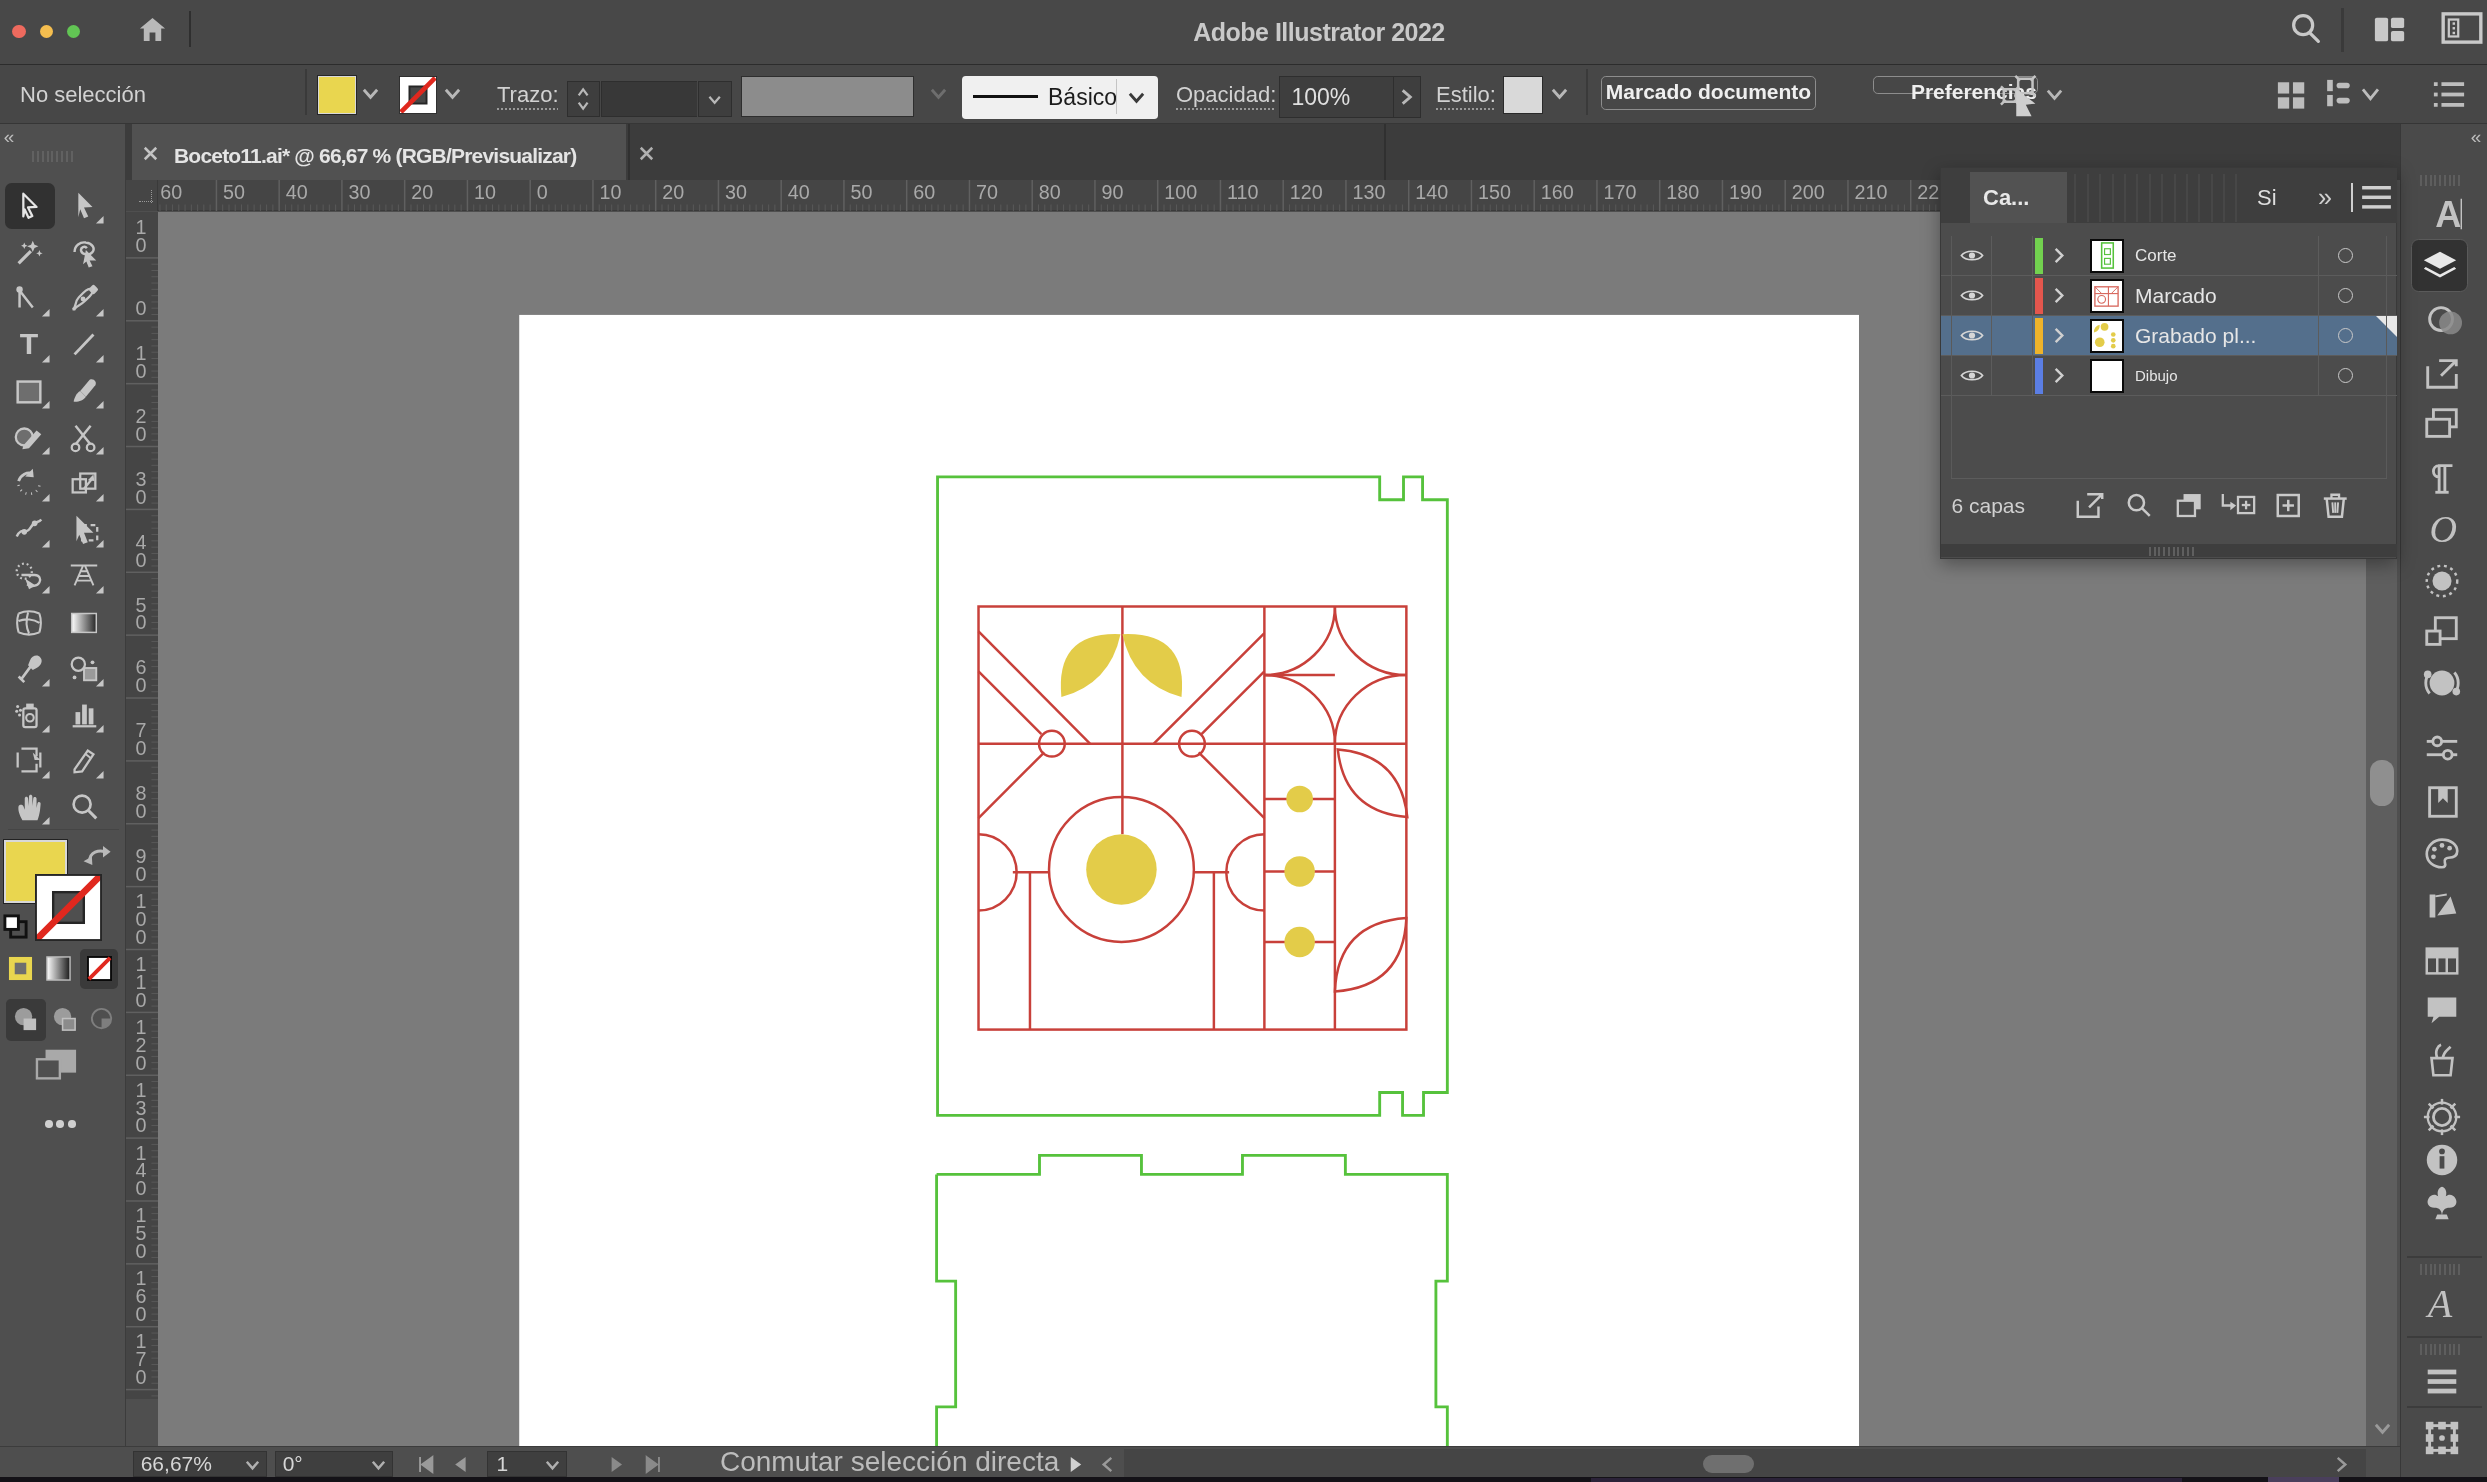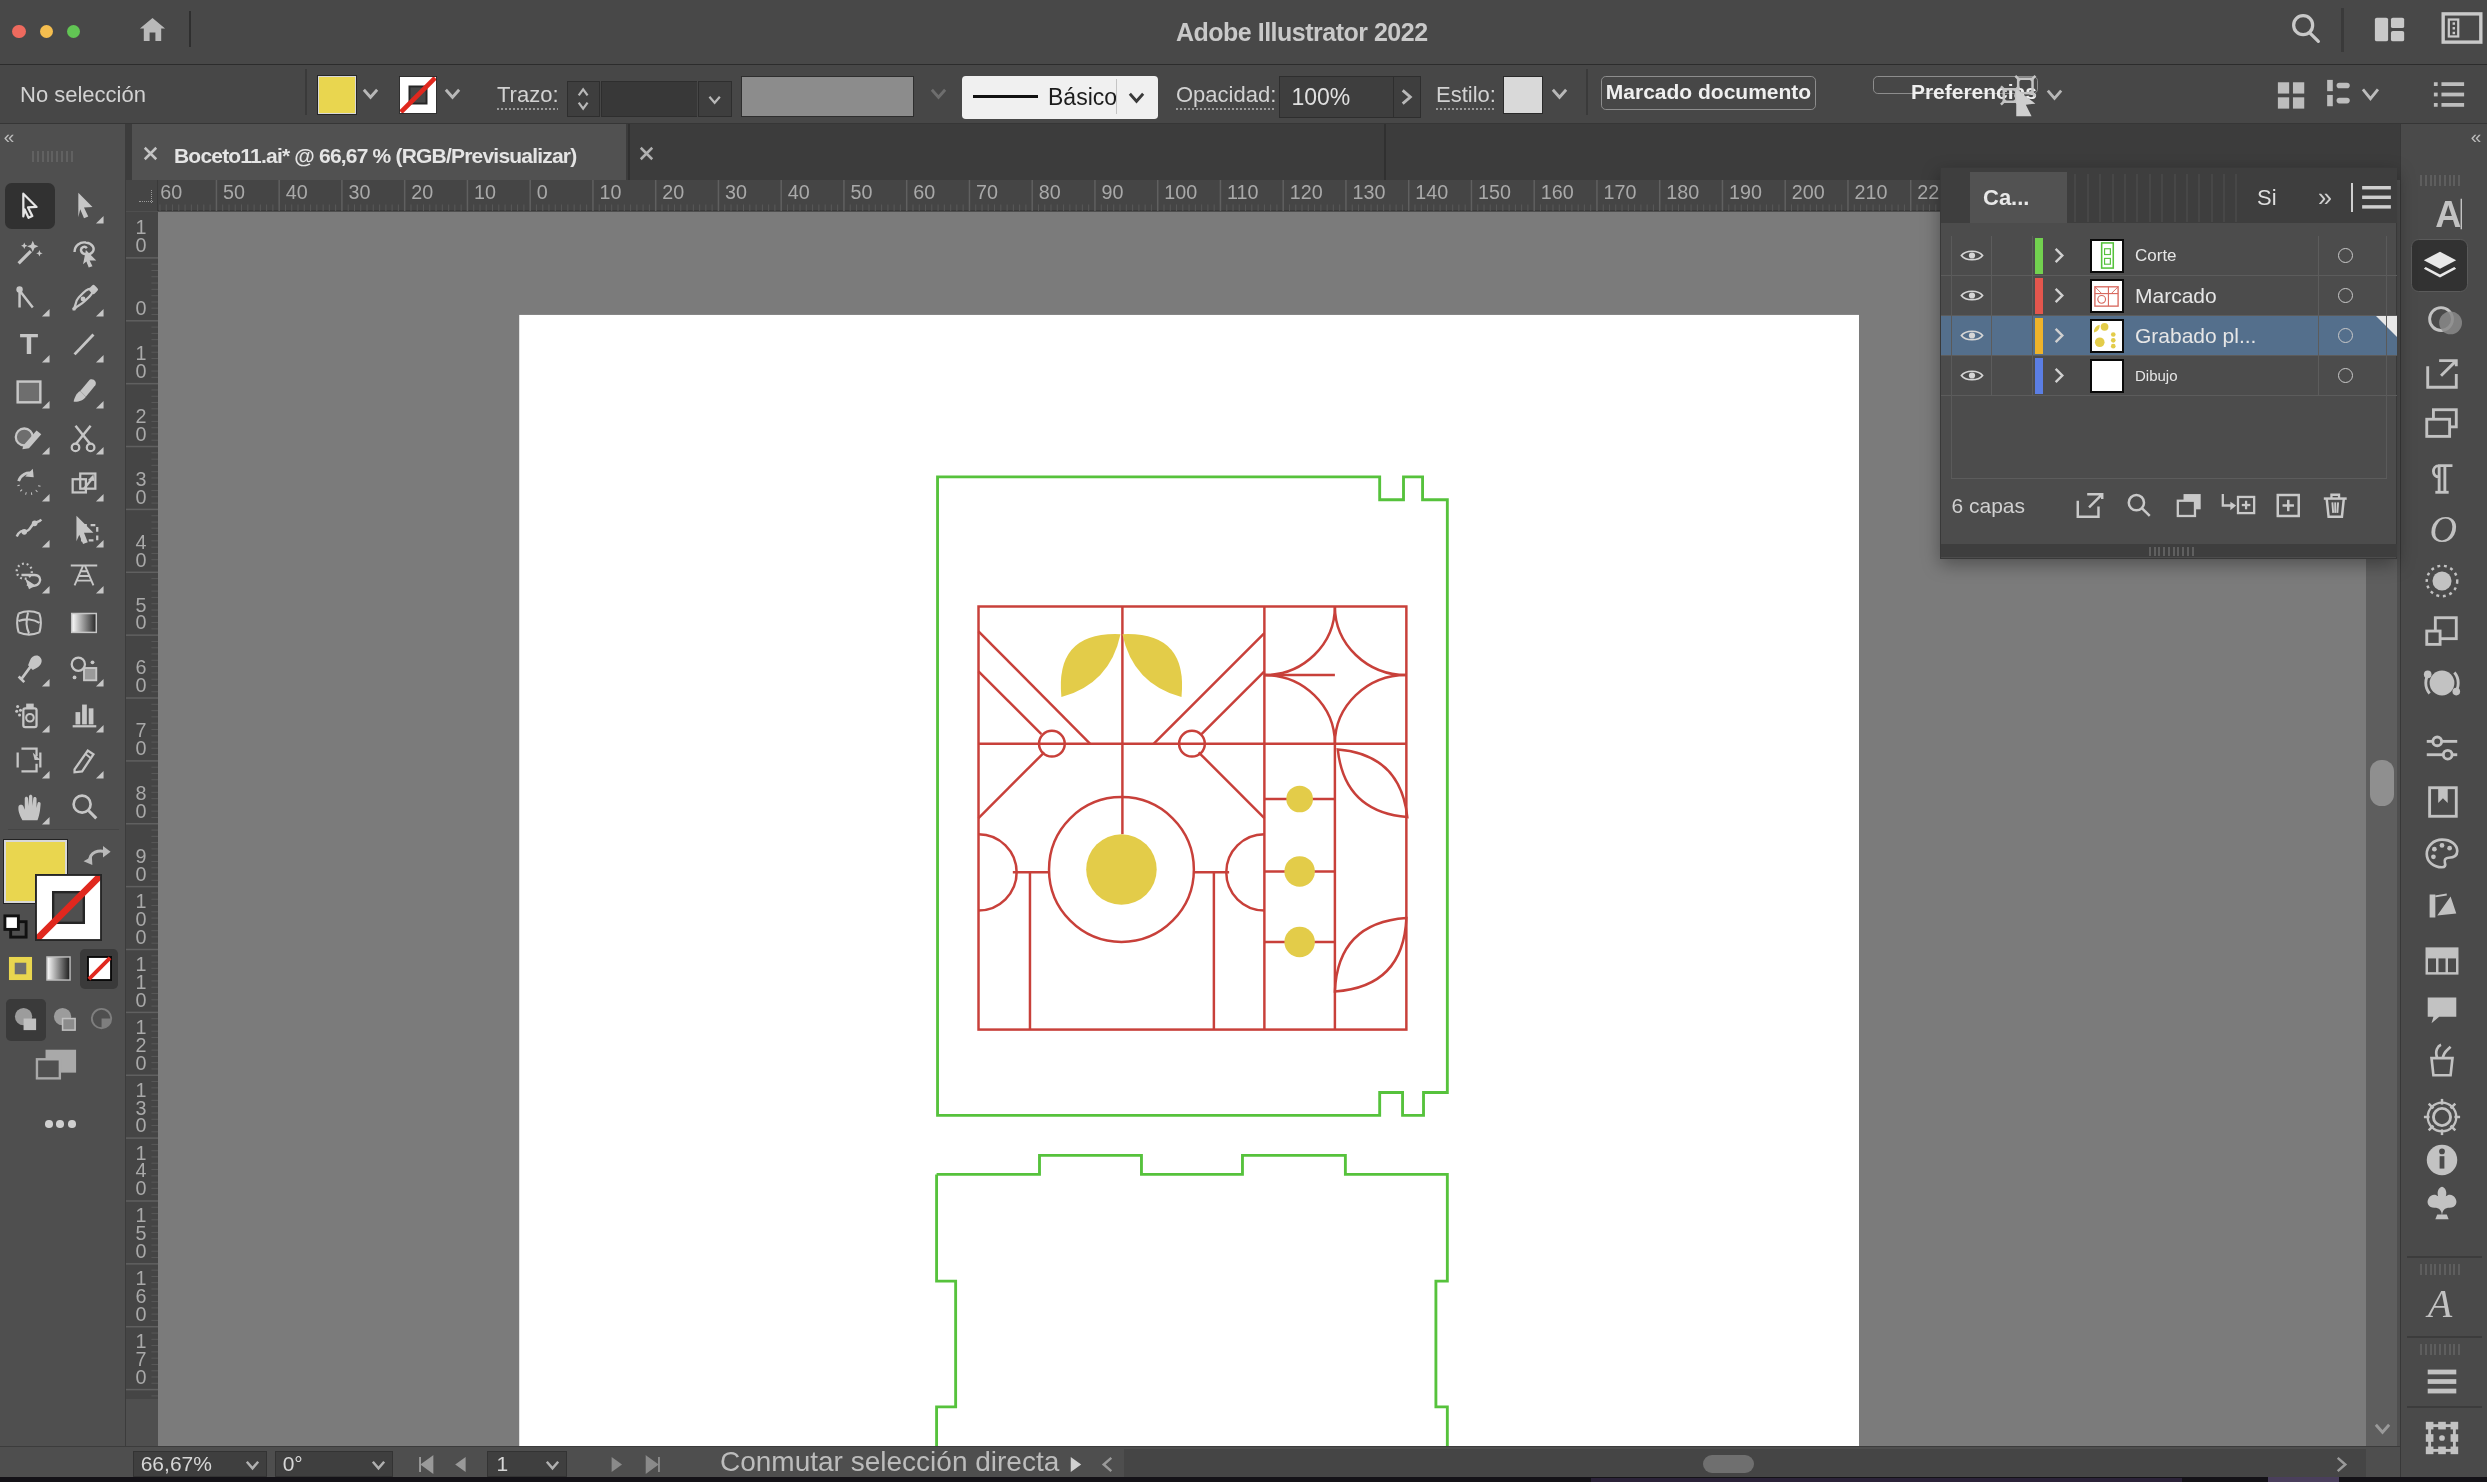--- a/index.html
+++ b/index.html
@@ -10,21 +10,21 @@
 
 </style></head><body>
 <div class="abs" style="left:0;top:0;width:2487px;height:65px;background:#484848;border-bottom:1.9px solid #2c2c2c">
 <div class="abs" style="left:12.4px;top:25px;width:13.3px;height:13.3px;border-radius:50%;background:#ee6a5e"></div>
 <div class="abs" style="left:40px;top:25px;width:13.3px;height:13.3px;border-radius:50%;background:#f5be4f"></div>
 <div class="abs" style="left:67px;top:25px;width:13.3px;height:13.3px;border-radius:50%;background:#62c554"></div>
 <svg class="abs" style="left:138px;top:15.2px" width="29" height="29" viewBox="0 0 30 30">
       <path d="M15 3 L28 14 L24 14 L24 27 L18 27 L18 18 L12 18 L12 27 L6 27 L6 14 L2 14 Z" fill="#b9b9b9"></path>
     </svg>
 <div class="abs" style="left:189px;top:11.4px;width:1.9px;height:36px;background:#2f2f2f"></div>
-<div class="abs" style="left:1176px;top:0;width:286px;height:65px;line-height:65px;font-size:25px;font-weight:bold;letter-spacing:-0.5px;color:#c9c9c9;white-space:nowrap">Adobe Illustrator 2022</div>
+<div class="abs" style="left:1176px;top:0;width:286px;height:65px;text-align:center;line-height:65px;font-size:25px;font-weight:bold;letter-spacing:-0.5px;color:#c9c9c9;white-space:nowrap">Adobe Illustrator 2022</div>
 <svg class="abs" style="left:2287px;top:9.5px" width="38" height="38" viewBox="0 0 40 40">
       <circle cx="17" cy="16" r="10" fill="none" stroke="#c9c9c9" stroke-width="3.4"></circle>
       <line x1="24" y1="24" x2="33" y2="33" stroke="#c9c9c9" stroke-width="3.4" stroke-linecap="round"></line>
     </svg>
 <div class="abs" style="left:2341px;top:7.6px;width:2.9px;height:44px;background:#3a3a3a"></div>
 <svg class="abs" style="left:2373px;top:13.3px" width="34" height="34" viewBox="0 0 36 36">
       <rect x="2" y="5" width="14" height="25" rx="2" fill="#c9c9c9"></rect>
       <rect x="19" y="5" width="14" height="11" rx="2" fill="#c9c9c9"></rect>
       <rect x="19" y="19" width="14" height="11" rx="2" fill="#c9c9c9"></rect>
     </svg>

